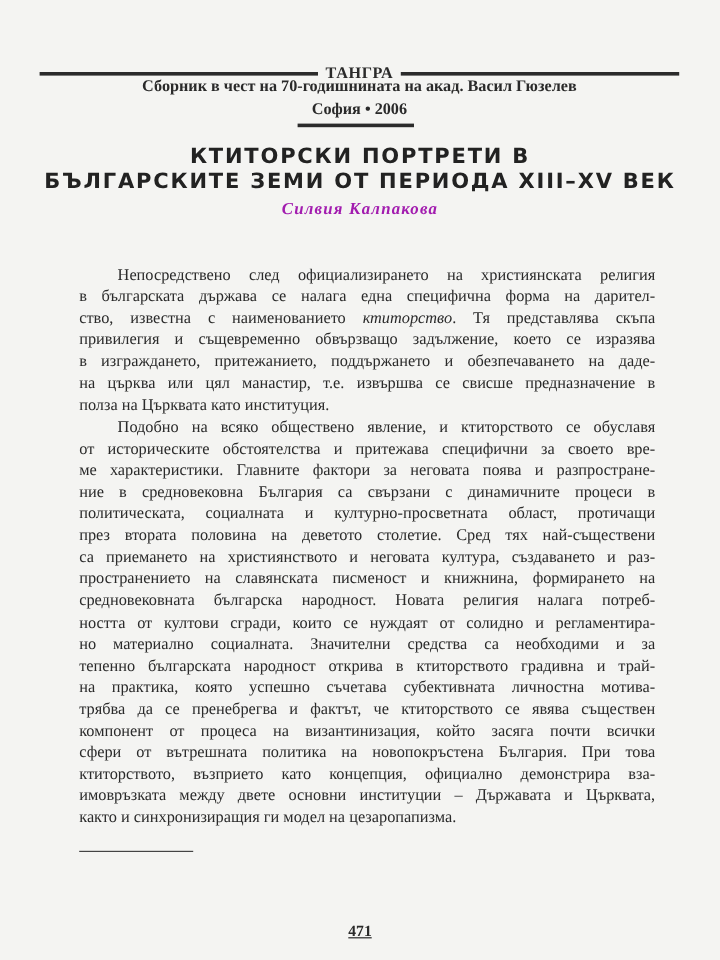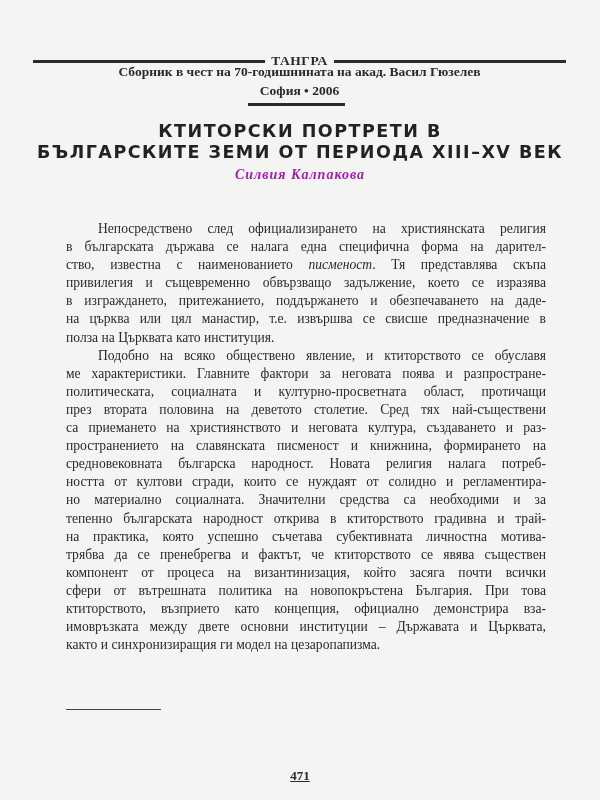--- a/index.html
+++ b/index.html
@@ -85,29 +85,31 @@
   <div class="title">
     <div>КТИТОРСКИ ПОРТРЕТИ В</div>
     <div>БЪЛГАРСКИТЕ ЗЕМИ ОТ ПЕРИОДА XIII–XV ВЕК</div>
   </div>
   <div class="author">Силвия Калпакова</div>
 
   <div class="body-text">
     <div>
       <span class="line ind">Непосредствено след официализирането на християнската религия</span>
       <span class="line">в българската държава се налага една специфична форма на дарител-</span>
-      <span class="line"><span>ство, известна с наименованието </span><em>писменост</em><span>. Тя представлява скъпа</span></span>
+      <span class="line"><span>ство, известна с наименованието </span><em>ктиторство</em><span>. Тя представлява скъпа</span></span>
       <span class="line">привилегия и същевременно обвързващо задължение, което се изразява</span>
       <span class="line">в изграждането, притежанието, поддържането и обезпечаването на даде-</span>
       <span class="line">на църква или цял манастир, т.е. извършва се свисше предназначение в</span>
       <span class="line last">полза на Църквата като институция.</span>
     </div>
     <div>
       <span class="line ind">Подобно на всяко обществено явление, и ктиторството се обуславя</span>
+      <span class="line">от историческите обстоятелства и притежава специфични за своето вре-</span>
       <span class="line">ме характеристики. Главните фактори за неговата поява и разпростране-</span>
+      <span class="line">ние в средновековна България са свързани с динамичните процеси в</span>
       <span class="line">политическата, социалната и културно-просветната област, протичащи</span>
       <span class="line">през втората половина на деветото столетие. Сред тях най-съществени</span>
       <span class="line">са приемането на християнството и неговата култура, създаването и раз-</span>
       <span class="line">пространението на славянската писменост и книжнина, формирането на</span>
       <span class="line">средновековната българска народност. Новата религия налага потреб-</span>
       <span class="line">ността от култови сгради, които се нуждаят от солидно и регламентира-</span>
       <span class="line">но материално социалната. Значителни средства са необходими и за</span>
       <span class="line">тепенно българската народност открива в ктиторството градивна и трай-</span>
       <span class="line">на практика, която успешно съчетава субективната личностна мотива-</span>
       <span class="line">трябва да се пренебрегва и фактът, че ктиторството се явява съществен</span>

